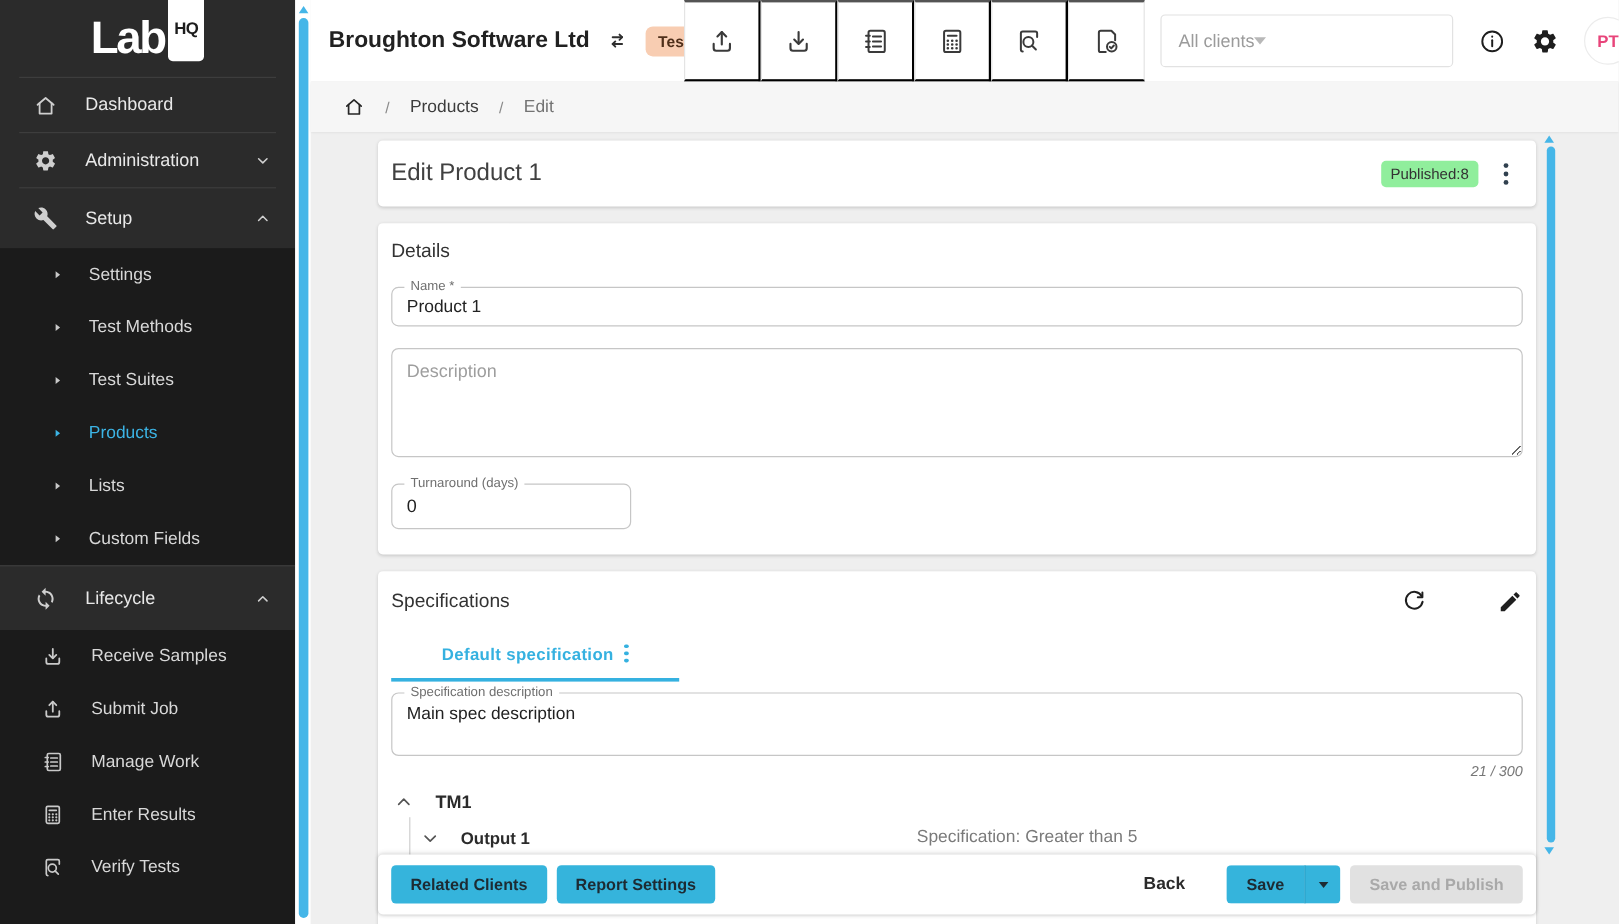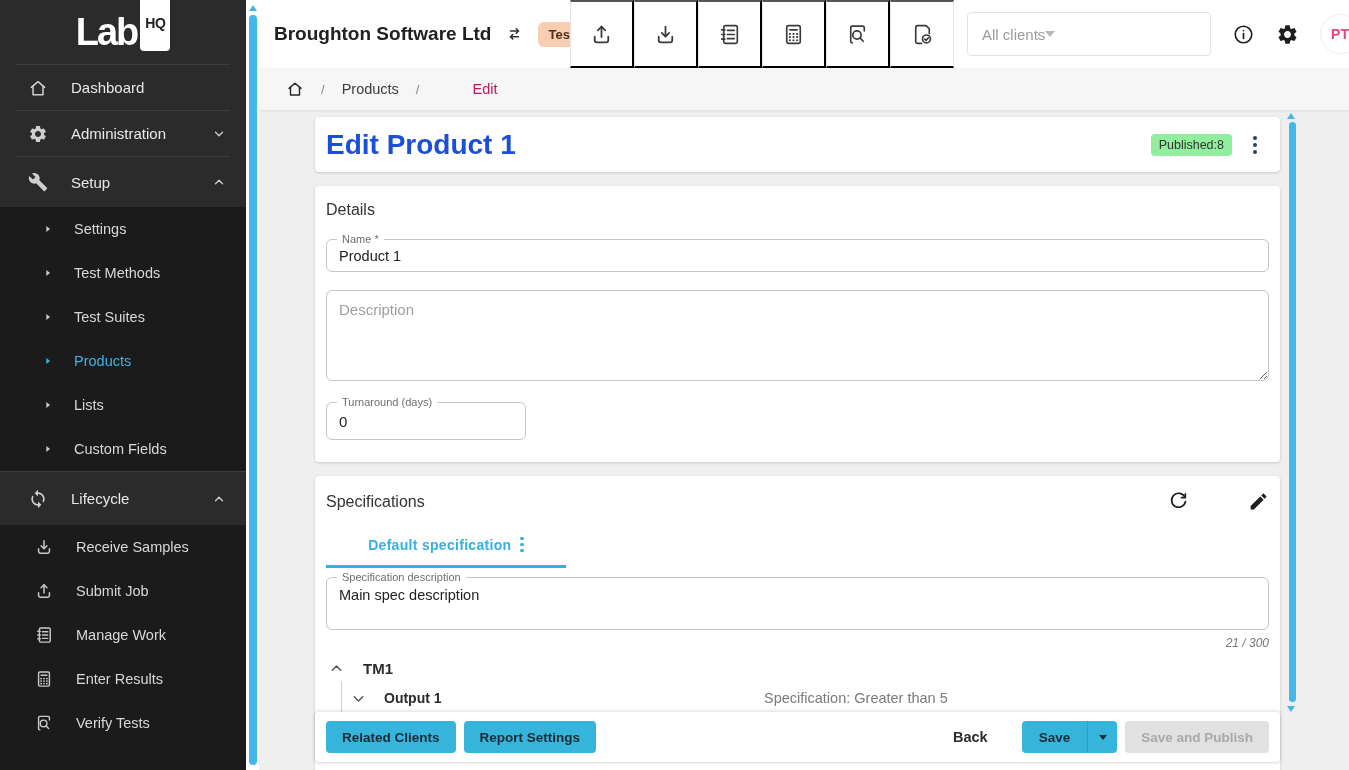--- a/index.html
+++ b/index.html
@@ -59,27 +59,27 @@
   .select-chev { width:0; height:0; border-left:5px solid transparent; border-right:5px solid transparent; border-top:6px solid #b8b8b8; }
   .icon-btn { background:none; border:none; padding:0; cursor:pointer; display:flex; }
   .icon-btn svg { width:23px; height:23px; color:#1e1e1e; }
   .avatar { width:40px; height:40px; border-radius:50%; border:1px solid #ececec; display:flex; align-items:center; justify-content:center; color:#e8447a; font-weight:700; font-size:14px; background:#fff; flex:none; cursor:pointer; }
 
   .breadcrumb { height:42px; background:#f6f6f6; display:flex; align-items:center; gap:17px; padding-left:27px; box-shadow:0 1px 2px rgba(0,0,0,0.07); flex:none; position:relative; z-index:2; }
   .bc-home { background:none; border:none; padding:0; cursor:pointer; display:flex; }
   .bc-home svg { width:18px; height:18px; color:#262626; }
   .bc-sep { color:#8a8a8a; font-size:13px; }
   .bc-item { font-size:14.5px; color:#3c3c3c; font-weight:500; cursor:pointer; }
-  .bc-current { color:#be185d; cursor:default;margin-left:36px; }
+  .bc-current { color:#737373; cursor:default; }
 
   .content { flex:1; position:relative; background:#efefef; overflow:hidden; }
   .card { position:absolute; left:56px; width:965px; background:#fff; border-radius:4px; box-shadow:0 1px 3px rgba(0,0,0,0.16); }
 
   .card-pageheader { top:7px; height:55px; display:flex; align-items:center; padding:0 12px 0 11px; }
-  .page-title { font-size:28px; font-weight:700; color:#1d4ed8; flex:1; }
+  .page-title { font-size:20px; font-weight:400; color:#404040; flex:1; }
   .pub-badge { background:#90ee9c; color:#333; font-size:12.5px; padding:4px 8px; border-radius:4px; }
   .kebab { background:none; border:none; width:26px; display:flex; flex-direction:column; align-items:center; gap:3px; margin-left:10px; cursor:pointer; padding:4px 0; }
   .kebab i { width:4px; height:4px; border-radius:50%; background:#31414f; }
 
   .sec-heading { font-size:16px; color:#333; font-weight:400; }
 
   .card-details { top:76px; height:276px; padding:15px 11px; }
   .mat-field { position:relative; border:1px solid #c6c6c6; border-radius:6px; background:#fff; }
   .mat-label { position:absolute; top:-7px; left:10px; background:#fff; padding:0 5px; font-size:11px; color:#6f6f6f; white-space:nowrap; }
   .mat-input { width:100%; height:100%; border:none; outline:none; background:transparent; font-family:inherit; font-size:14.5px; color:#222; padding:0 12px; border-radius:6px; }

